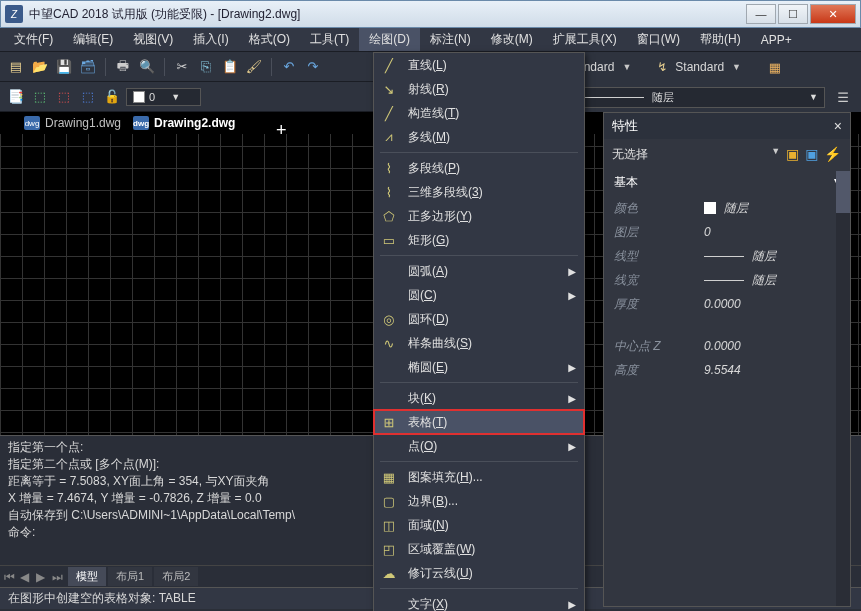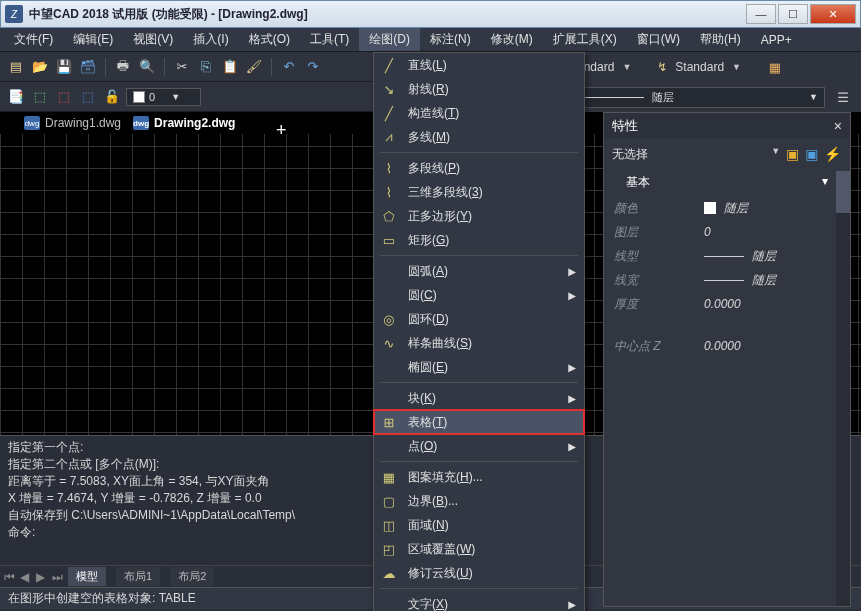--- a/index.html
+++ b/index.html
@@ -1,20 +1,20 @@
 <!DOCTYPE html>
 <html><head>
 <meta charset="utf-8">
 <style>
 * { margin: 0; padding: 0; box-sizing: border-box; font-family: "Microsoft YaHei", sans-serif; }
 body { width: 861px; height: 611px; background: #2b2f38; overflow: hidden; font-size: 12px; color: #c8c8c8; }
 
 .titlebar { height: 28px; background: linear-gradient(#e8f0f8,#d0dce8); display: flex; align-items: center; padding: 0 4px; border: 1px solid #6a8aaa; }
 .titlebar .logo { width: 18px; height: 18px; background: #3a5a8a; border-radius: 2px; margin-right: 6px; display: flex; align-items: center; justify-content: center; color: #fff; font-size: 10px; font-style: italic; }
-.titlebar .title { color: #223; font-size: 12px; flex: 1; font-weight: bold; }
+.titlebar .title { color: #223; font-size: 12px; flex: 1; }
 .titlebar .winbtns { display: flex; gap: 2px; }
 .titlebar .winbtn { width: 30px; height: 20px; background: linear-gradient(#f0f4f8,#d8e0e8); border: 1px solid #a0a8b0; display: flex; align-items: center; justify-content: center; font-size: 11px; color: #333; }
 .titlebar .winbtn.close { background: linear-gradient(#e07858,#c83818); color: #fff; width: 46px; }
 
 .menubar { height: 24px; background: #323744; display: flex; align-items: center; padding: 10px 4px; border-bottom: 1px solid #1a1d24; }
 .menubar .menu-item { padding: 3px 10px; color: #e0e0e0; font-size: 12px; cursor: pointer; }
 .menubar .menu-item.active { background: #4a5266; }
 
 .toolbar1 { height: 30px; background: #2e333e; display: flex; align-items: center; padding: 0 6px; gap: 4px; border-bottom: 1px solid #1a1d24; }
 .toolbar2 { height: 30px; background: #2e333e; display: flex; align-items: center; padding: 0 6px; gap: 4px; border-bottom: 1px solid #1a1d24; }
@@ -52,21 +52,21 @@
 .dd-sub { position: absolute; right: 8px; font-size: 10px; }
 .dd-sep { height: 1px; background: #4a4f5a; margin: 3px 6px; }
 .dd-item u { text-decoration: underline; }
 
 .props-panel { position: absolute; top: 112px; right: 10px; width: 248px; bottom: 4px; background: #323640; border: 1px solid #555; z-index: 15; }
 .props-title { height: 26px; background: #2c313c; display: flex; align-items: center; padding: 0 8px; color: #fff; font-size: 13px; }
 .props-title .close { margin-left: auto; color: #e0e0e0; font-size: 14px; }
 .props-sel { height: 30px; display: flex; align-items: center; padding: 0 8px; color: #e0e0e0; }
 .props-sel .drop { margin-left: auto; display: flex; gap: 6px; }
 .props-sel .pico { color: #e8b030; font-size: 14px; }
-.props-section { padding: 5px 22px; color: #fff; font-size: 12px; display: flex; }
+.props-section { padding: 5px 10px; color: #fff; font-size: 12px; display: flex; }
 .props-section .sarrow { margin-left: auto; }
 .props-row { display: flex; height: 24px; align-items: center; padding: 0 10px; font-style: italic; }
 .props-row .plabel { width: 90px; color: #8a929e; }
 .props-row .pval { color: #d8d8d8; display: flex; align-items: center; gap: 8px; }
 .props-row .swatch { width: 12px; height: 12px; background: #fff; }
 .props-row .line { width: 40px; height: 1px; background: #d0d0d0; }
 .scrollbar { position: absolute; right: 0; top: 58px; bottom: 0; width: 14px; background: #2a2d36; }
 .scrollbar .thumb { position: absolute; top: 0; width: 100%; height: 42px; background: #52586a; }
 
 .top-right-strip { position: absolute; top: 52px; right: 0; width: 292px; height: 60px; background: #2e333e; z-index: 12; display: flex; flex-direction: column; }
@@ -191,21 +191,21 @@
         <div>X 增量 = 7.4674,  Y 增量 = -0.7826,  Z 增量 = 0.0</div>
         <div>自动保存到 C:\Users\ADMINI~1\AppData\Local\Temp\</div>
         <div>命令:</div>
       </div>
 
     <div class="layout-tabs">
       <span class="navbtn">⏮</span>
       <span class="navbtn">◀</span>
       <span class="navbtn">▶</span>
       <span class="navbtn">⏭</span>
-      <span id="layouttabs" style="display:flex;gap:10px">
+      <span id="layouttabs" style="display:flex;gap:2px">
           <span class="layout-tab active">模型</span>
           <span class="layout-tab">布局1</span>
           <span class="layout-tab">布局2</span>
         </span>
     </div>
   </div>
 </div>
 
 <div class="dropdown" id="drawmenu">
     <div class="dd-item">
@@ -361,20 +361,26 @@
           <span>0.0000</span>
         </div>
       </div>
       <div style="height: 18px;"></div>
       <div class="props-row">
         <div class="plabel">中心点 Z</div>
         <div class="pval">
           <span>0.0000</span>
         </div>
       </div>
+      <div class="props-row">
+        <div class="plabel">高度</div>
+        <div class="pval">
+          <span>9.5544</span>
+        </div>
+      </div>
     </div>
   <div class="scrollbar">
       <div class="thumb"></div>
     </div>
 </div>
 
 <div class="statusbar">
   <span>在图形中创建空的表格对象:  TABLE</span>
 </div>
 

